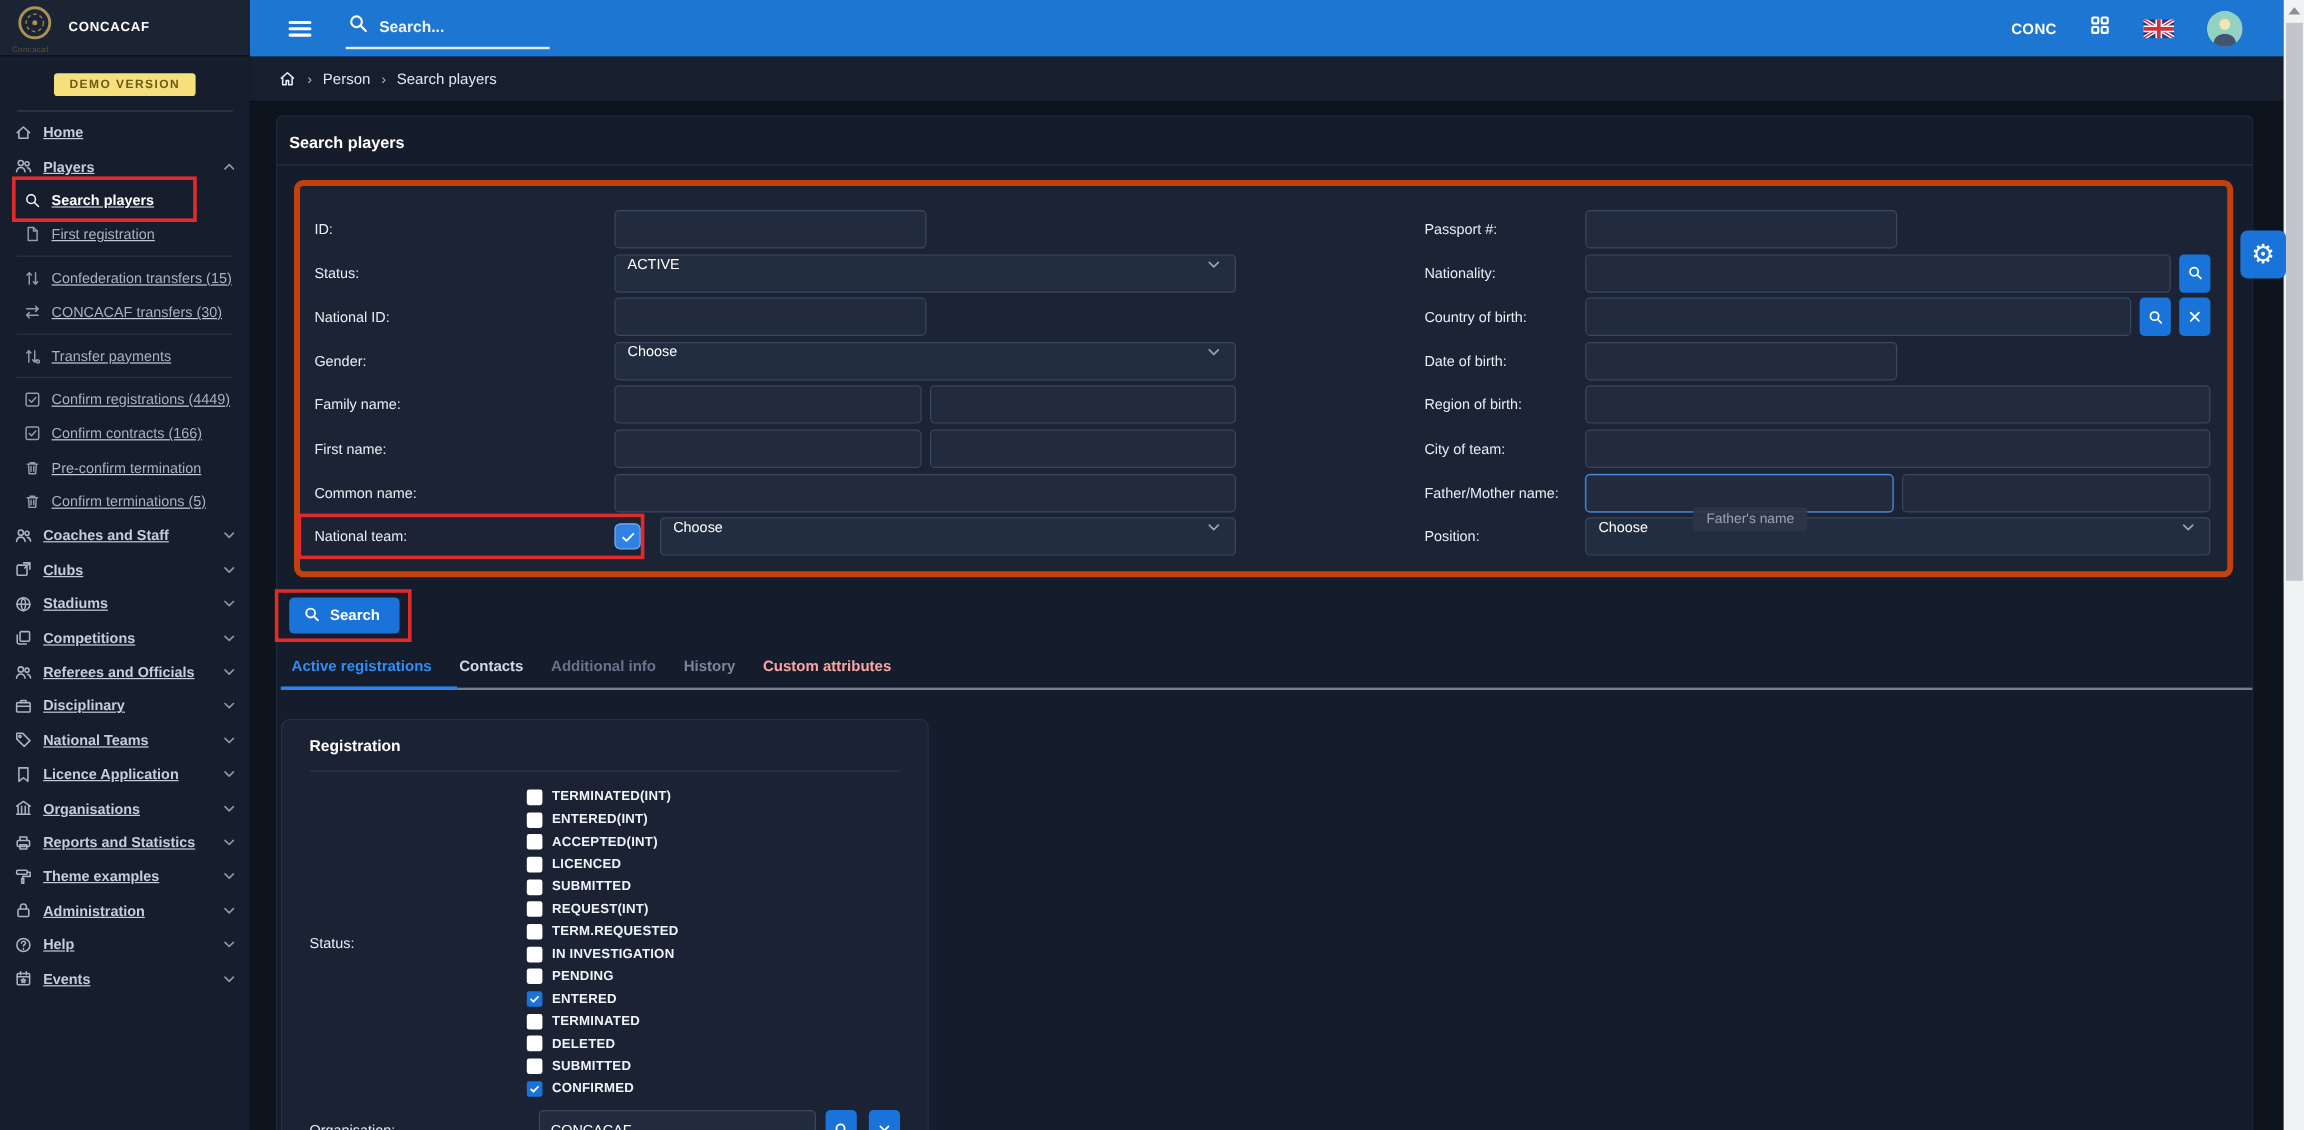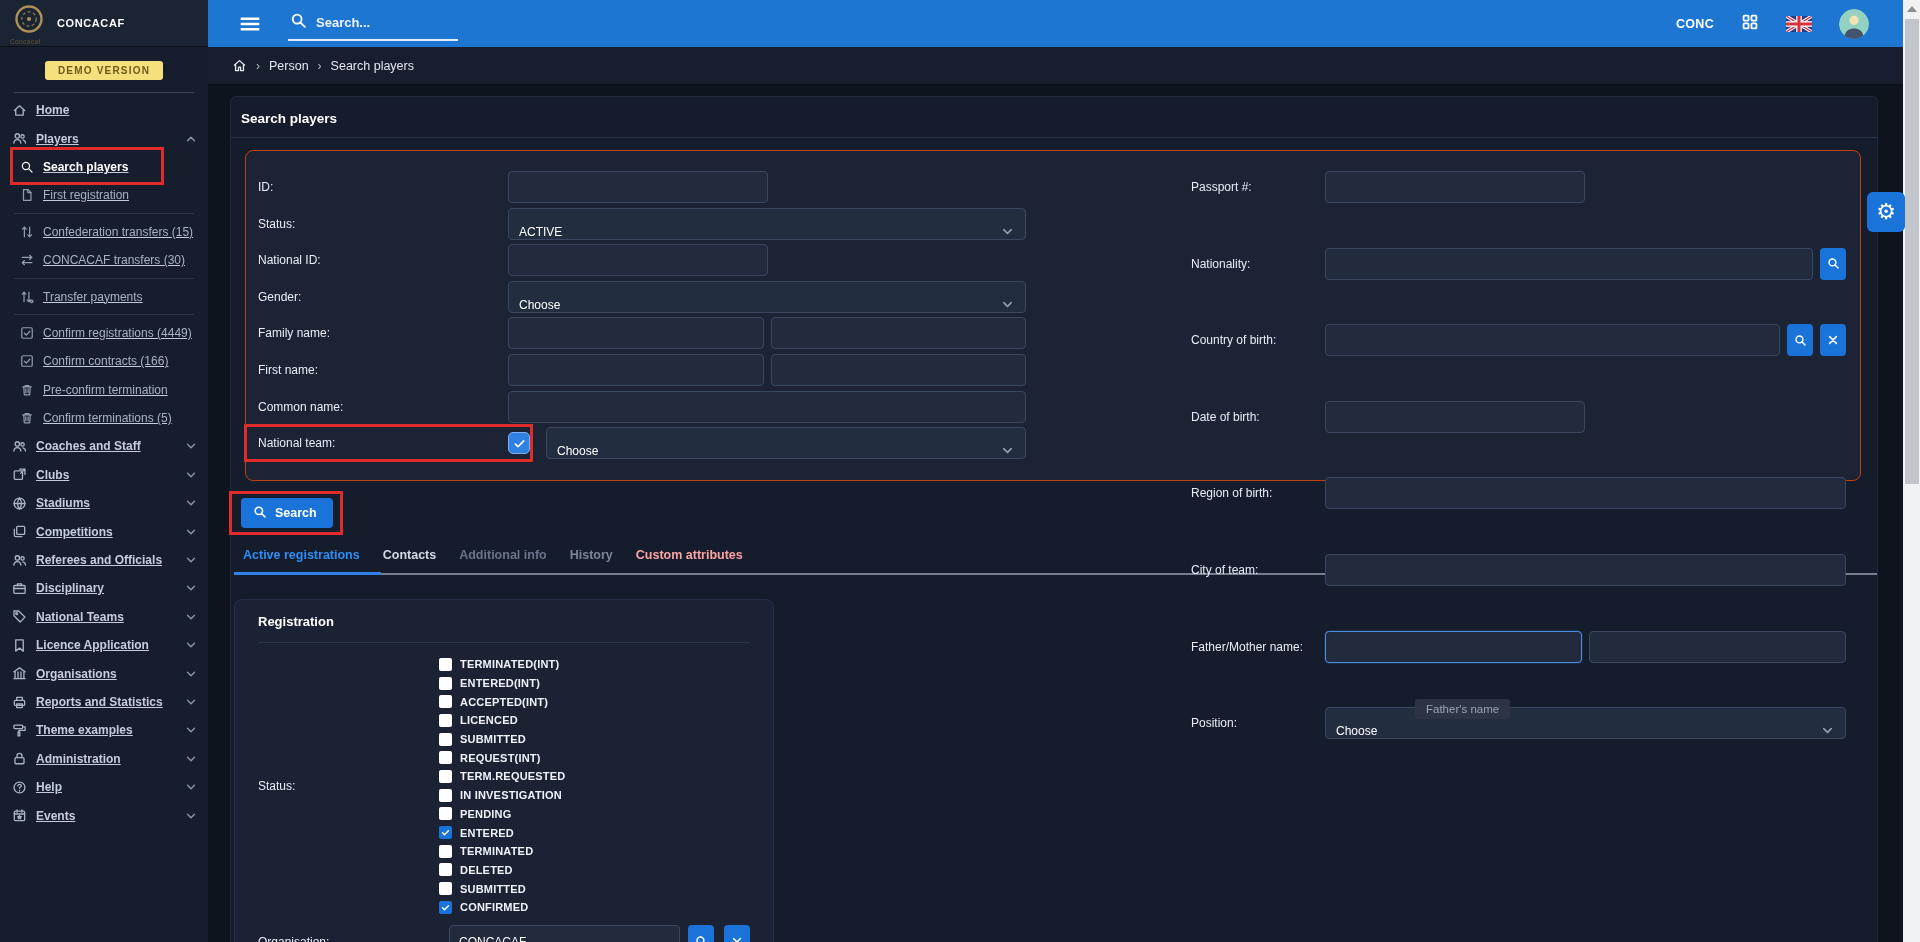--- a/index.html
+++ b/index.html
@@ -55,38 +55,38 @@
   .bc-link { cursor:pointer; }
 
   
   .main { position:absolute; left:208px; top:85px; width:1695px; height:857px; background:#0e141e; }
   .panel { position:absolute; left:22px; top:11px; width:1648px; height:846px; background:#151c2b;
     border:1px solid #212a3c; border-bottom:none; border-radius:6px 6px 0 0; }
   .panel-title { margin:14px 0 0 10px; font-size:13.5px; font-weight:bold; color:#fff; }
   .panel-divider { margin-top:11px; height:1px; background:#2a3346; }
 
   
-  .form-card { position:relative; margin:12px 16px 0 14px; height:331px; background:#1b2334; border:1px solid #c2410c; border-radius:8px;
+  .form-card { position:relative; margin:12px 16px 0 14px; height:331px; background:#1b2334; border:5px solid #c2410c; border-radius:8px;
     padding:20px 14px 0 12px; display:flex; }
   .fcol { display:flex; flex-direction:column; }
   .fcol-left { width:768px; }
-  .fcol-right { width:655px; margin-left:auto;gap:40px; }
+  .fcol-right { width:655px; margin-left:auto; }
   .frow { position:relative; display:flex; align-items:center; height:32px; margin-bottom:4.6px; }
   .flabel { font-size:12px; color:#e9edf5; flex:none; }
   .fcol-left .flabel { width:250px; }
   .fcol-right .flabel { width:134px; }
   .ffield { flex:1; display:flex; align-items:center; gap:7px; position:relative; }
   .tinput { height:32px; background:#222b3e; border:1px solid #3b4760; border-radius:4px; color:#fff; font-size:12px;
     padding:0 9px; outline:none; font-family:"Liberation Sans",sans-serif; }
   .tinput.short { width:260px; }
   .tinput.grow { flex:1; min-width:0; }
   .tinput.half { flex:1; min-width:0; }
   .tinput.focused { border:1px solid #4a8de2; box-shadow:0 0 0 .5px #3a7ed655; }
   .tselect { flex:1; height:32px; background:#232d40; border:1px solid #3b4760; border-radius:4px;
-    display:flex; align-items:flex-end; padding:0 10px; color:#fff; font-size:12px; cursor:pointer; }
+    display:flex; align-items:flex-start; padding:0 10px; color:#fff; font-size:12px; cursor:pointer; }
   .tselect .chev { margin-left:auto; color:#98a1b3; display:flex; }
   .sq-btn { width:26px; height:32px; flex:none; background:#1a73d9; border-radius:4px; display:flex; align-items:center; justify-content:center;
     color:#fff; cursor:pointer; border:none; }
   .ncheck { width:22px; height:22px; flex:none; border-radius:5px; background:#2f81e4; border:1px solid #7db1ee;
     display:flex; align-items:center; justify-content:center; color:#fff; margin-right:9px; cursor:pointer; }
   .nt-redbox { position:absolute; left:-14px; top:-3px; width:289px; height:38px; }
   .fm-tooltip { position:absolute; left:90px; top:-8px; background:rgba(46,53,71,.93); color:#9aa3b6; font-size:11.5px;
     padding:4px 11px; border-radius:3px; z-index:6; white-space:nowrap; }
 
   

